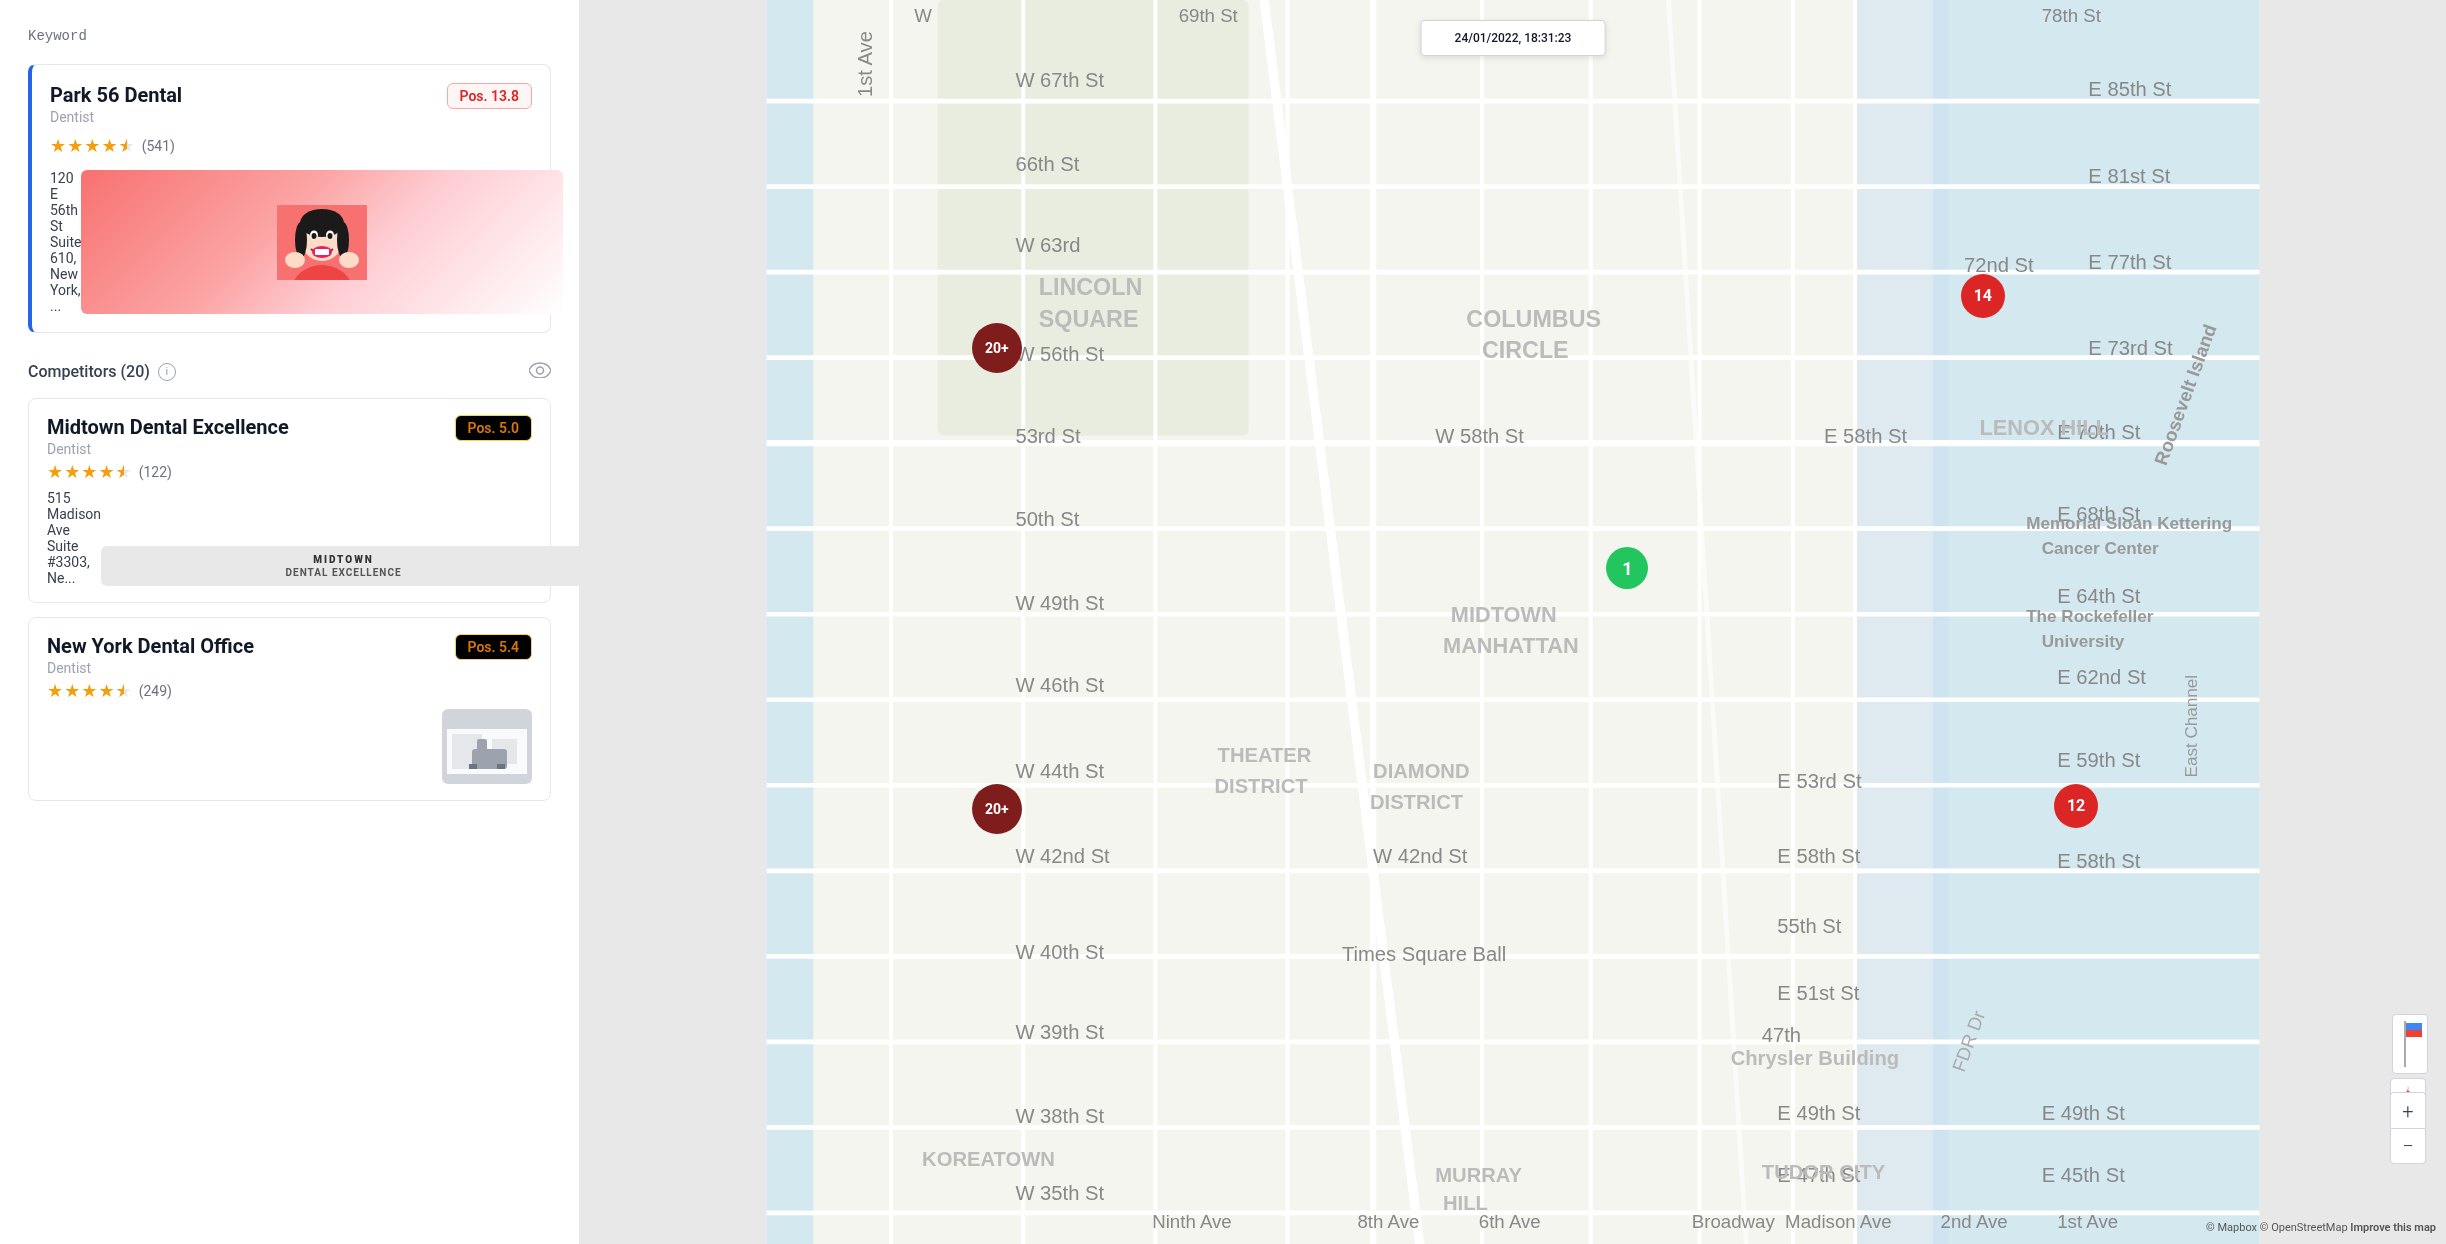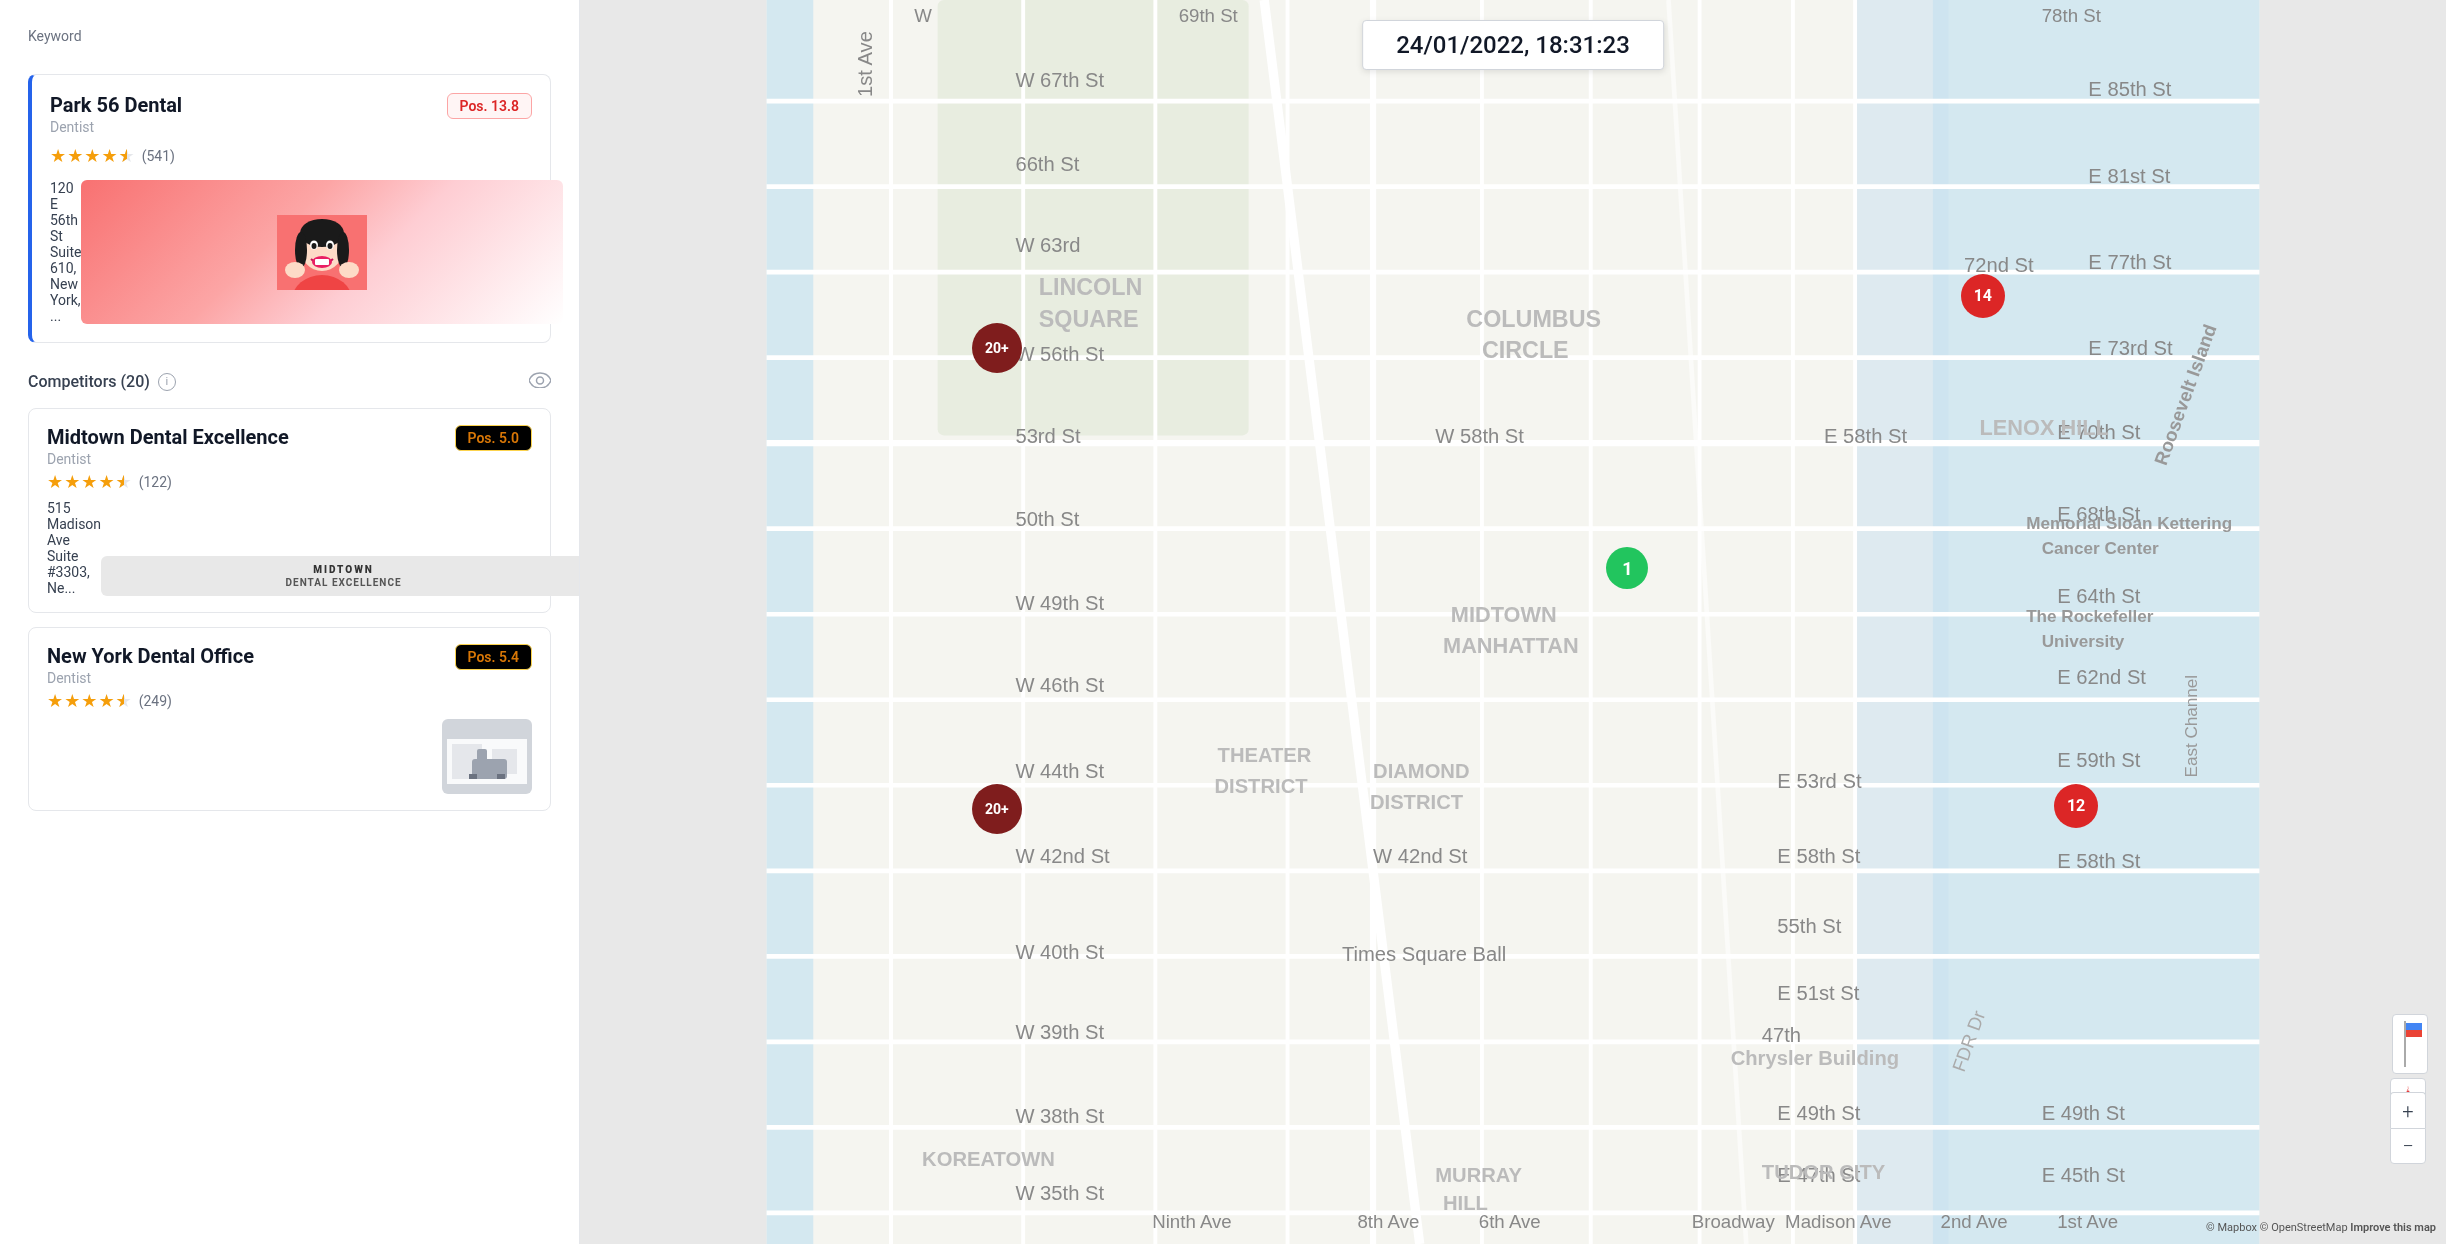--- a/index.html
+++ b/index.html
@@ -19,21 +19,21 @@
       display: flex;
       flex-direction: column;
       padding: 28px 28px 0 28px;
       overflow-y: auto;
       border-right: 1px solid #e5e7eb;
     }
 
     .keyword-label {
       font-size: 14px;
       color: #6b7280;
-      margin-bottom: 10px;
+      font-family: Liberation Mono, monospace;
     }
 
     .keyword-badge {
       display: inline-block;
       background: #2563eb;
       color: #fff;
       font-size: 16px;
       font-weight: 600;
       padding: 10px 22px;
       border-radius: 6px;
@@ -211,21 +211,21 @@
 
     .timestamp-box {
       position: absolute;
       top: 20px;
       left: 50%;
       transform: translateX(-50%);
       background: #fff;
       border: 1px solid #d1d5db;
       border-radius: 4px;
       padding: 10px 33px;
-      font-size: 24px;
+      font-size: 12px;
       font-weight: 500;
       color: #111827;
       z-index: 10;
       box-shadow: 0 2px 6px rgba(0,0,0,0.1);
     }
 
     
     .map-pin {
       position: absolute;
       border-radius: 50%;

